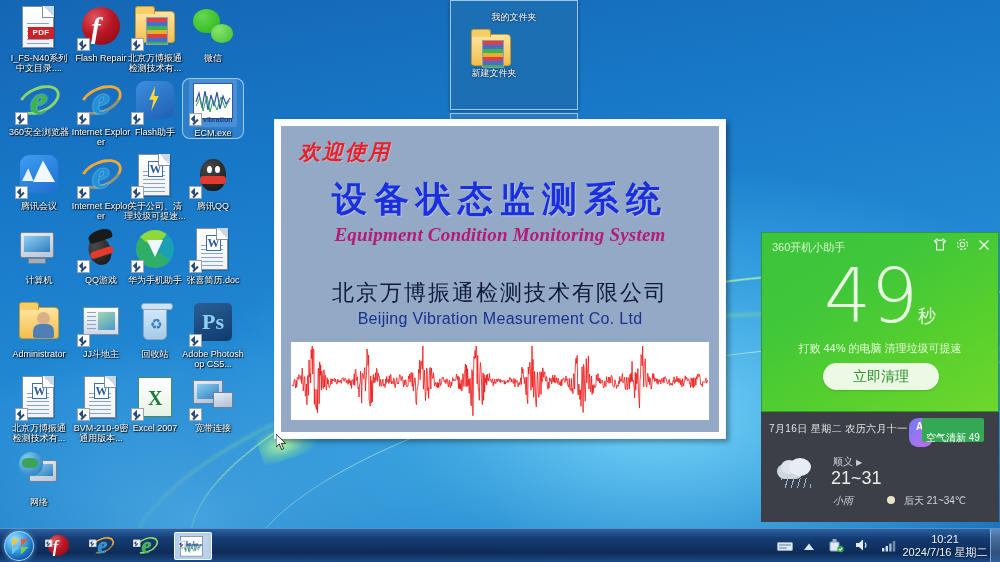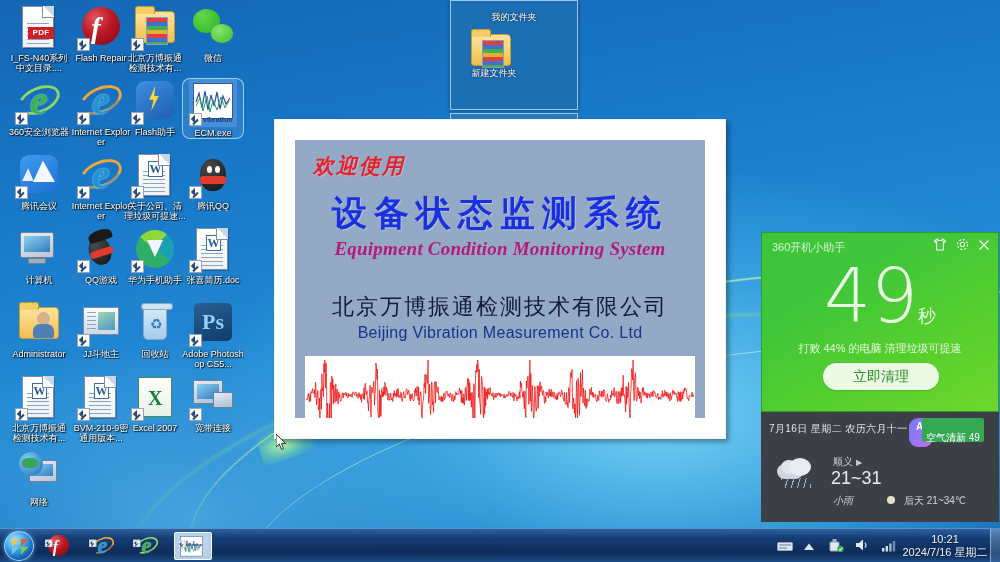--- a/index.html
+++ b/index.html
@@ -346,21 +346,21 @@
     position: absolute; left: 450px; top: 113px; width: 128px; height: 12px;
     background: #2a7cc0; border: 1px solid #9dc8ea; border-bottom: none;
   }
 
   
   #app-window {
     position: absolute; left: 274px; top: 119px; width: 452px; height: 320px;
     background: #ffffff;
     border: 1px solid #f4f4f4;
     box-shadow: 3px 3px 5px rgba(0,0,0,0.35);
-    padding: 20px;
+    padding: 6px;
     text-decoration: underline;
   }
   #app-inner {
     width: 100%; height: 100%;
     background: #93a9c6;
     position: relative;
     overflow: hidden;
   }
   #welcome {
     position: absolute; left: 18px; top: 12px;

